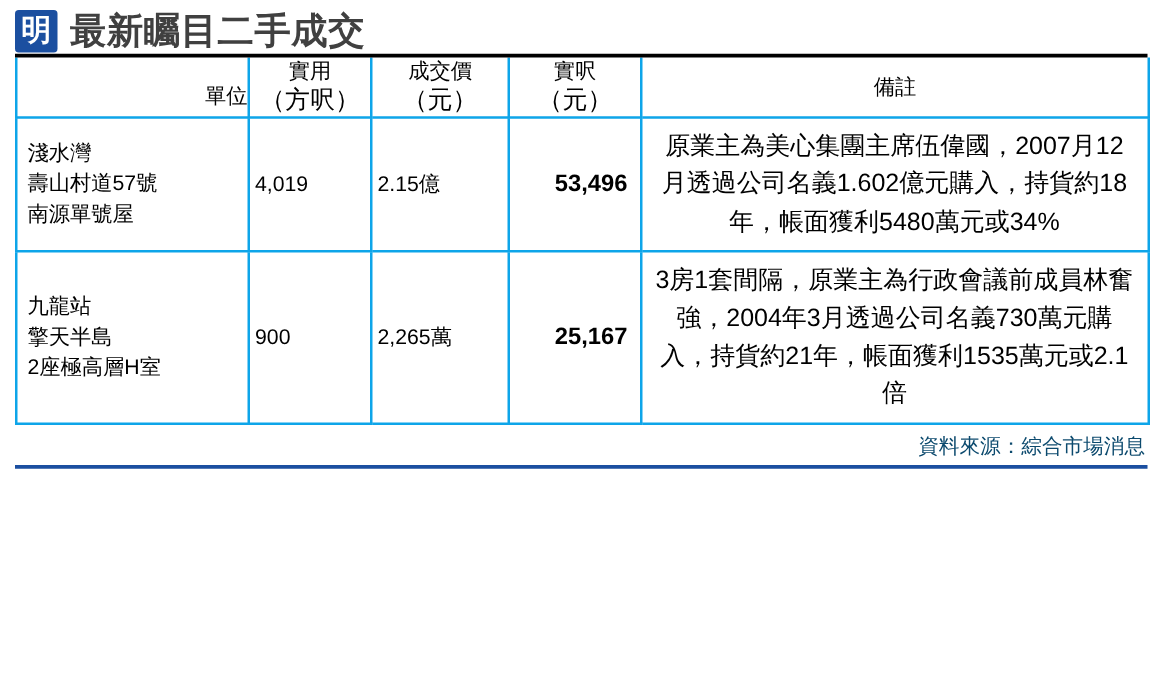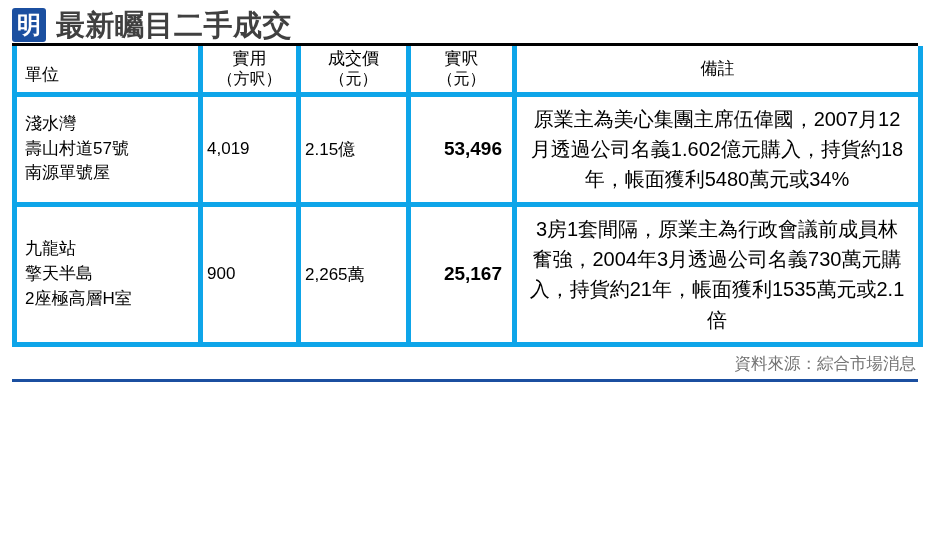--- a/index.html
+++ b/index.html
@@ -57,40 +57,40 @@
   
   .table-wrap {
     padding: 0 12px;
   }
   table {
     width: 906px;
     border-collapse: collapse;
     table-layout: fixed;
   }
   th, td {
-    border: 5px solid #0ea5e9;
+    border: 2px solid #0ea5e9;
     padding: 0;
     vertical-align: middle;
   }
   thead th {
     height: 48px;
     font-weight: normal;
     font-size: 17px;
     text-align: center;
     line-height: 1.25;
     color: #000;
     border-top: none;
   }
   thead th.unit-head {
-    text-align: left;
+    text-align: right;
     padding-left: 8px;
     vertical-align: bottom;
     padding-bottom: 6px;
   }
-  thead th .sub { display: block; font-size: 16px; text-align: center; }
+  thead th .sub { display: block; font-size: 20px; text-align: center; }
 
   td.unit {
     text-align: left;
     padding: 6px 8px;
     font-size: 17px;
     line-height: 1.45;
   }
   td.num {
     padding: 6px 10px 6px 4px;
     font-size: 17px;
@@ -114,21 +114,21 @@
   col.c-area   { width: 98px; }
   col.c-price  { width: 110px; }
   col.c-psf    { width: 106px; }
   col.c-remark { width: 406px; }
 
   
   .footer {
     padding: 6px 14px 0 0;
     text-align: right;
     font-size: 16.5px;
-    color: #737373;
+    color: #0c4a6e;
   }
   .footer-rule {
     margin: 4px 12px 0 12px;
     height: 3px;
     background: #1b4fa0;
   }
 </style>
 </head>
 <body>
 

